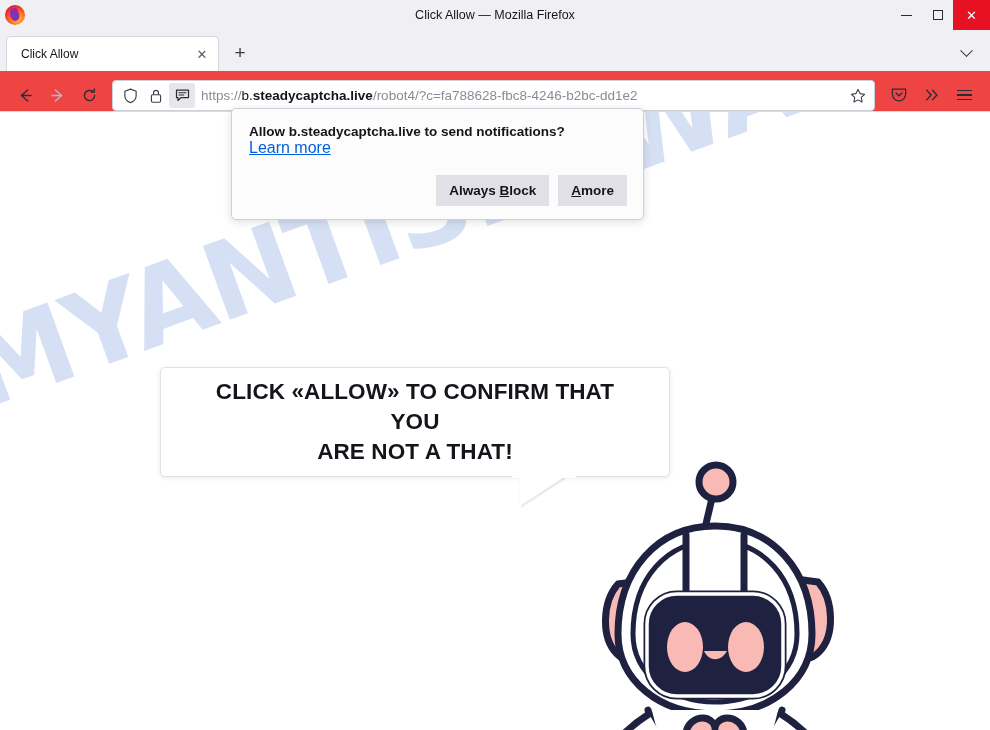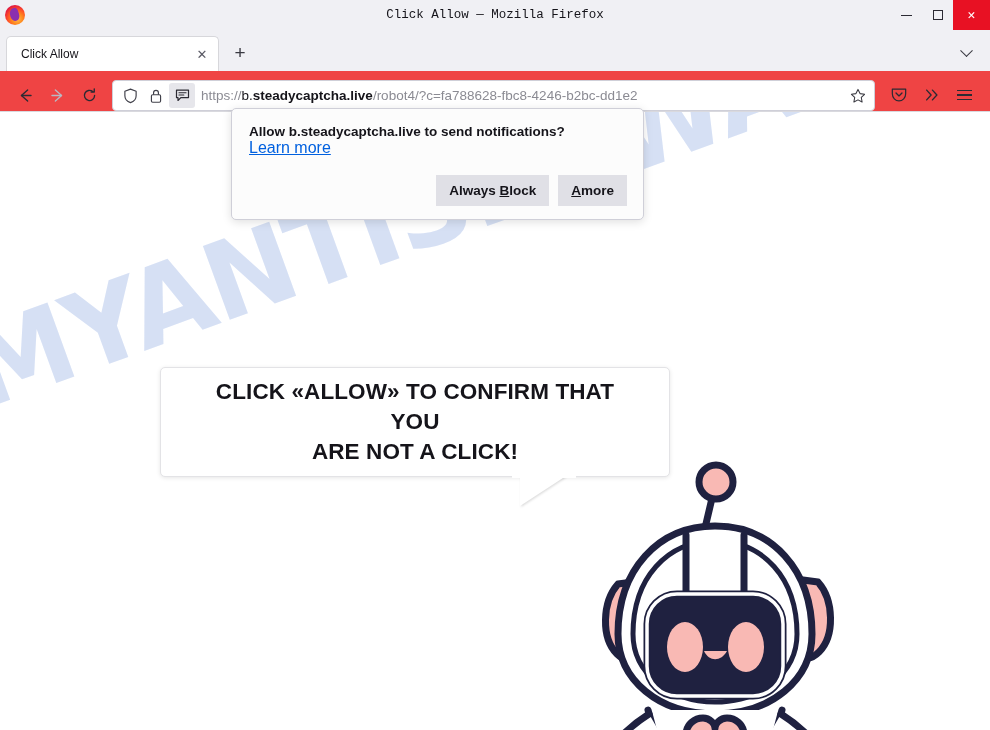--- a/index.html
+++ b/index.html
@@ -19,21 +19,20 @@
   }
 
   
   .titlebar {
     height: 30px;
     background: #f0f0f4;
     display: flex; align-items: center;
     position: relative;
     flex: 0 0 30px;
     border-bottom: 1px solid #f0f0f4;
-    font-family: Liberation Mono, monospace;
   }
   .ff-logo {
     width: 20px; height: 20px;
     margin-left: 5px;
     position: relative;
     border-radius: 50%;
     background: radial-gradient(circle at 62% 70%, #ffbd4f 0%, #ff8a1e 28%, #ff4f27 52%, #e0163f 76%, #9a1d9e 100%);
     overflow: hidden;
   }
   .ff-logo::after {
@@ -391,21 +390,21 @@
     </div>
   </div>
 
   <div class="content">
 
     <div class="watermark">MYANTISPYWARE.COM</div>
 
     <div class="bubble">
       <div class="bubble-text">
         <div>CLICK «ALLOW» TO CONFIRM THAT YOU</div>
-        <div>ARE NOT A CLICK!</div>
+        <div>ARE NOT A THAT!</div>
       </div>
     </div>
     <div class="bubble-tail"></div>
     <div class="bubble-tail-mask"></div>
 
     <svg class="robot" width="280" height="370" viewBox="0 0 280 370">
       <g fill="none" stroke="#1f2140" stroke-width="7" stroke-linecap="round" stroke-linejoin="round">
 
         <path d="M128 52 L120 86"></path>
 

